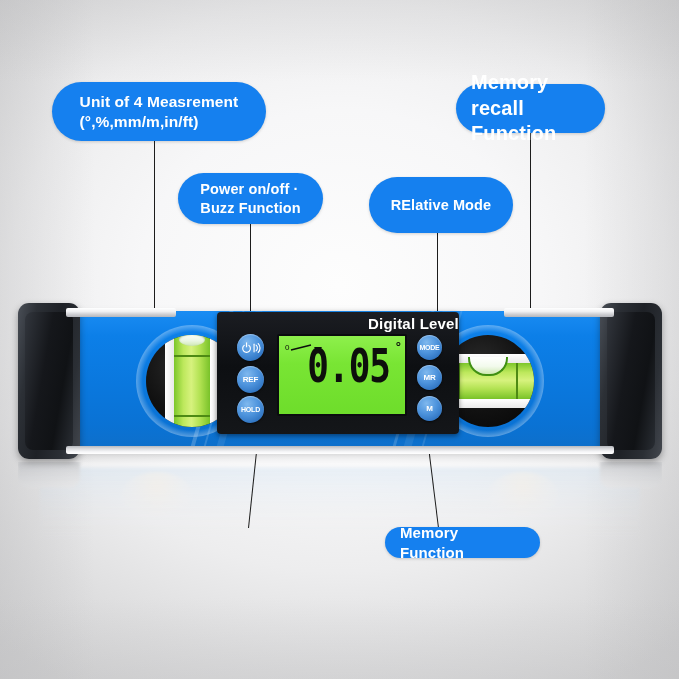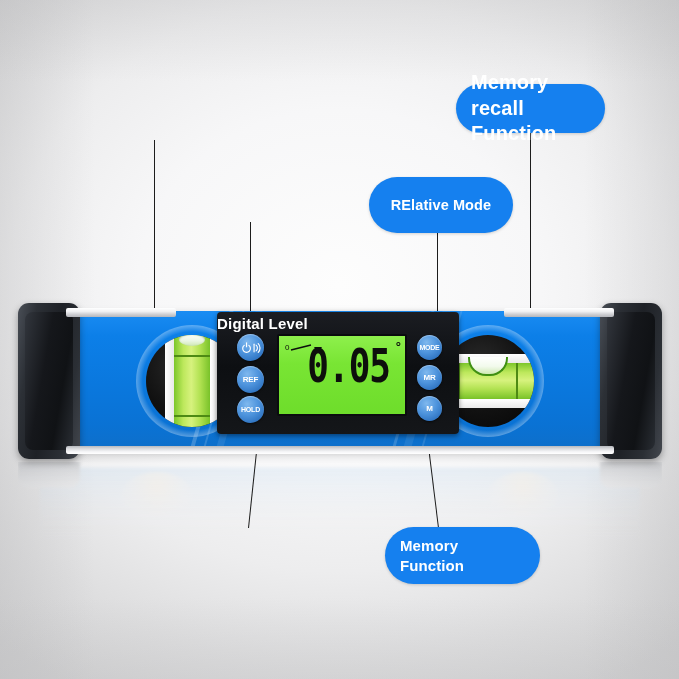--- a/index.html
+++ b/index.html
@@ -125,21 +125,21 @@
   }
 
   
   .panel{
     position:absolute;left:199px;top:9px;width:242px;height:122px;
     background:linear-gradient(180deg,#1b1d22 0%,#0d0f12 45%,#141619 100%);
     border-radius:4px;
     box-shadow:0 2px 5px rgba(0,0,0,.45);
   }
   .panel-title{
-    position:absolute;left:0;right:0;top:3px;text-align:left;
+    position:absolute;left:0;right:0;top:3px;text-align:right;
     color:#ffffff;font-size:15px;font-weight:bold;letter-spacing:.2px;
   }
   .btn{
     position:absolute;border-radius:50%;
     background:radial-gradient(circle at 38% 30%, #7fb8ee 0%, #4e94dd 44%, #2f74c2 78%, #245fa4 100%);
     box-shadow:0 1px 2px rgba(0,0,0,.55), inset 0 1px 1px rgba(255,255,255,.35);
     display:flex;align-items:center;justify-content:center;
     color:#ffffff;font-weight:bold;
   }
   .btn.lg{width:27px;height:27px;font-size:8px;}
@@ -199,33 +199,41 @@
 
   <div class="line lv" style="left:437px;top:216px;height:122px;"></div>
 
   <div class="line lv" style="left:530px;top:132px;height:232px;"></div>
   <div class="line lh" style="left:437px;top:363px;width:94px;"></div>
 
   <div class="line lv" style="left:248px;top:388px;height:140px;transform:rotate(6deg);transform-origin:bottom center;"></div>
 
   <div class="line lv" style="left:438px;top:390px;height:138px;transform:rotate(-7deg);transform-origin:bottom center;"></div>
 
-
+  <div class="pill" style="left:52px;top:82px;width:214px;height:59px;font-size:15.5px;">
+    <span>Unit of 4 Measrement
+(°,%,mm/m,in/ft)</span>
+  </div>
+
+  <div class="pill" style="left:178px;top:173px;width:145px;height:51px;font-size:14.5px;">
+    <span>Power on/off ·
+Buzz Function</span>
+  </div>
 
   <div class="pill" style="left:456px;top:84px;width:149px;height:49px;font-size:20px;">
     <span>Memory recall
 Function</span>
   </div>
 
   <div class="pill" style="left:369px;top:177px;width:144px;height:56px;font-size:14.5px;">
     <span>RElative Mode</span>
   </div>
 
 
-  <div class="pill" style="left:385px;top:527px;width:155px;height:57px;font-size:15px;">
+  <div class="pill" style="left:385px;top:527px;width:155px;height:31px;font-size:15px;">
     <span>Memory Function</span>
   </div>
 
   <div id="reflection">
     <div class="rbody"></div>
     <div class="rstrip"></div>
     <div class="rcap l"></div>
     <div class="rcap r"></div>
     <div class="rvial l"></div>
     <div class="rvial r"></div>

